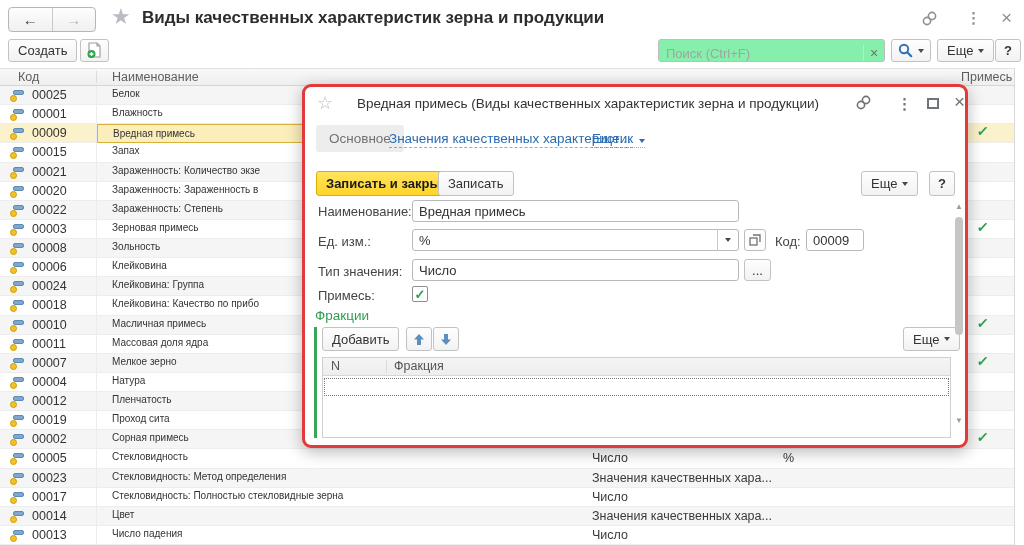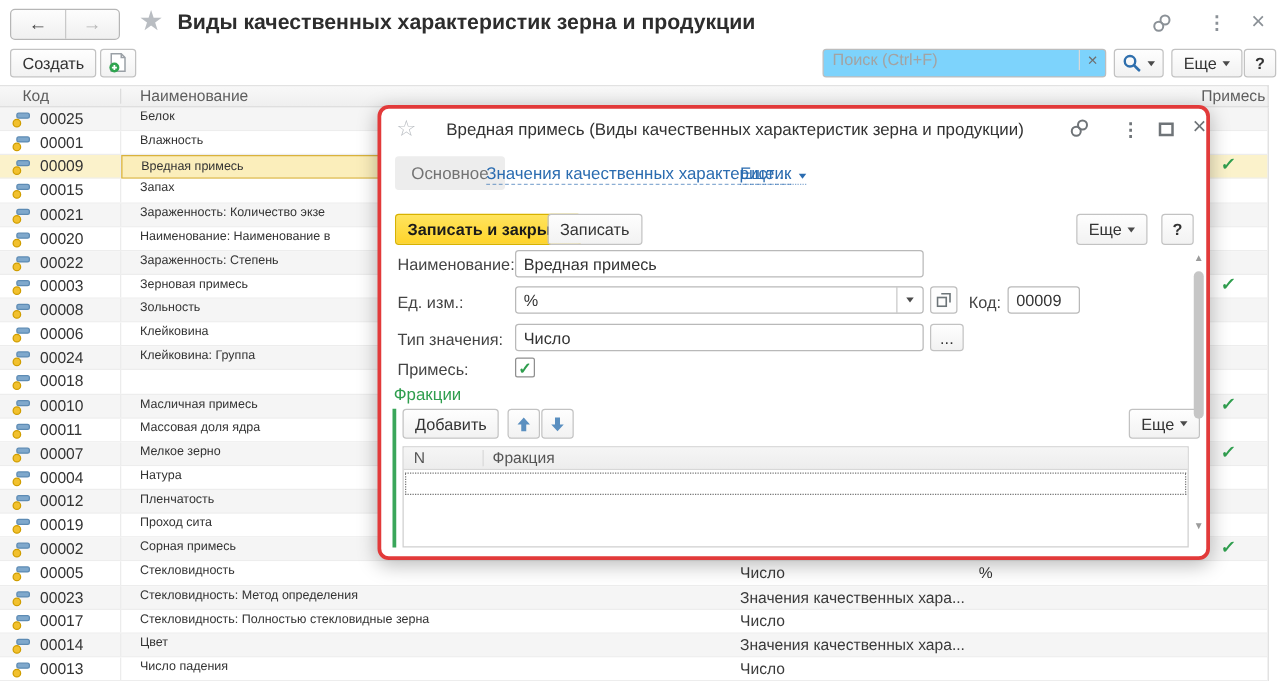--- a/index.html
+++ b/index.html
@@ -18,21 +18,21 @@
   .ico-dots { font-size:15px; font-weight:bold; letter-spacing:0; }
   .ico-close { font-size:19px; line-height:17px; }
 
   
   .btn { position:absolute; display:inline-flex; align-items:center; justify-content:center; height:23px;
          border:1px solid #c2c2c2; border-radius:3px; background:linear-gradient(#fefefe,#f2f2f2);
          font-size:13px; color:#333; padding:0 9px; cursor:pointer; white-space:nowrap; }
   .caret { width:0; height:0; border-left:3.5px solid transparent; border-right:3.5px solid transparent;
            border-top:4px solid #4a4a4a; margin-left:5px; display:inline-block; }
   .search { position:absolute; left:658px; top:39px; width:227px; height:23px; border:1px solid #bdbdbd;
-            border-radius:3px; background:#7dd3fc; display:flex; align-items:flex-start; }
+            border-radius:3px; background:#86efac; display:flex; align-items:flex-end; }
   .search input { flex:1; border:none; outline:none; padding:0 7px; font-size:13px; color:#333; background:transparent; }
   .search input::placeholder { color:#a3a3a3; }
   .search .clear { width:21px; display:flex; align-items:center; justify-content:center; color:#6f6f6f;
                    border-left:1px solid #d8d8d8; font-size:14px; cursor:pointer; }
 
   
   .ghead { position:absolute; left:0; top:68px; width:1015px; height:18px;
            background:linear-gradient(#f8f8f8,#efefef); border-top:1px solid #e2e2e2; border-bottom:1px solid #d6d6d6;
            border-right:1px solid #d9d9d9; color:#5e5e5e; font-size:12.5px; }
   .ghead span { position:absolute; top:1px; }
@@ -214,21 +214,21 @@
       <span class="c-unit"></span>
 
     </div>
       <div class="trow">
       <i class="colsep"></i>
       <span class="ricon">
           <i class="bar"></i>
           <i class="dot"></i>
         </span>
       <span class="c-code">00020</span>
-      <span class="c-name">Наименование: Наименование в</span>
+      <span class="c-name">Зараженность: Зараженность в</span>
       <span class="c-type"></span>
       <span class="c-unit"></span>
 
     </div>
       <div class="trow alt">
       <i class="colsep"></i>
       <span class="ricon">
           <i class="bar"></i>
           <i class="dot"></i>
         </span>
@@ -286,20 +286,21 @@
       <span class="c-unit"></span>
 
     </div>
       <div class="trow">
       <i class="colsep"></i>
       <span class="ricon">
           <i class="bar"></i>
           <i class="dot"></i>
         </span>
       <span class="c-code">00018</span>
+      <span class="c-name">Клейковина: Качество по прибо</span>
       <span class="c-type"></span>
       <span class="c-unit"></span>
 
     </div>
       <div class="trow alt checked">
       <i class="colsep"></i>
       <span class="ricon">
           <i class="bar"></i>
           <i class="dot"></i>
         </span>

